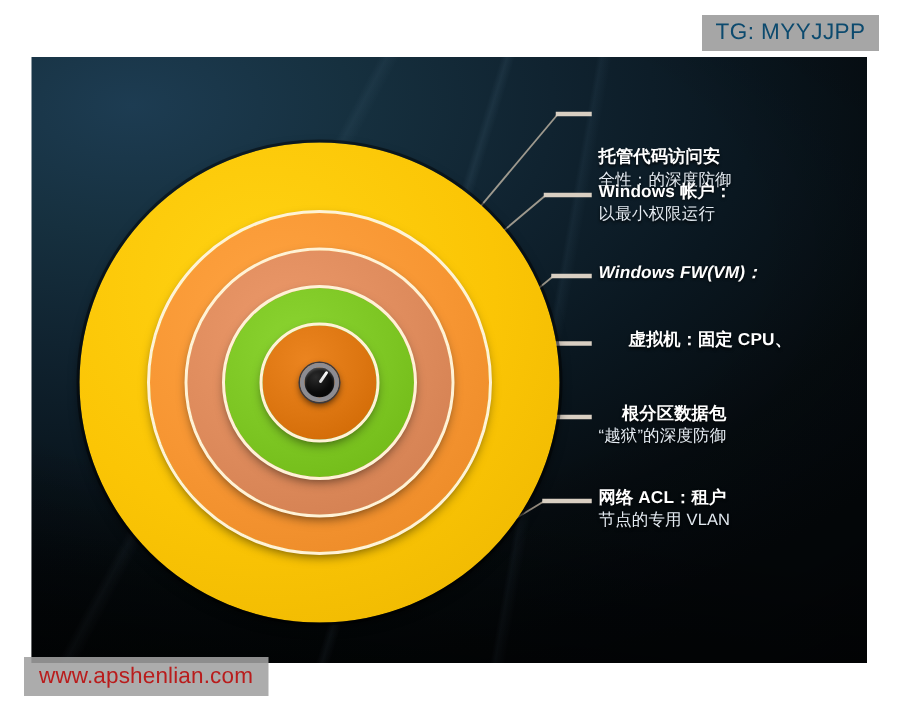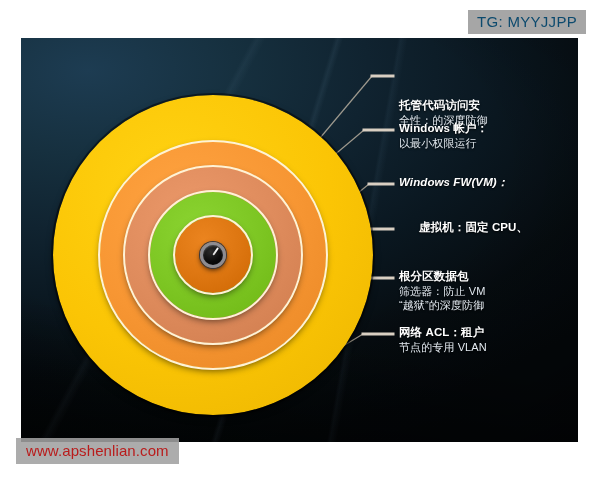--- a/index.html
+++ b/index.html
@@ -133,23 +133,22 @@
     <div class="callout" style="left: 399px; top: 121px;">
       <div class="l1">Windows 帐户：</div>
       <div class="l2">以最小权限运行</div>
     </div>
     <div class="callout" style="left: 399px; top: 175px; font-style: italic;">
       <div class="l1">Windows FW(VM)：</div>
     </div>
     <div class="callout" style="left: 399px; top: 220px; margin-left: 20px;">
       <div class="l1">虚拟机：固定 CPU、</div>
     </div>
-    <div class="callout" style="left: 399px; top: 269px;">
+    <div class="callout" style="left: 399px; top: 269px; text-align: right;">
       <div class="l1">根分区数据包</div>
-      <div class="l2">筛选器：防止 VM</div>
       <div class="l2">“越狱”的深度防御</div>
     </div>
     <div class="callout" style="left: 399px; top: 325px;">
       <div class="l1">网络 ACL：租户</div>
       <div class="l2">节点的专用 VLAN</div>
     </div>
   </div>
 
 <div id="tg-badge">TG: MYYJJPP</div>
 <div id="wm-apshenlian">www.apshenlian.com</div>

